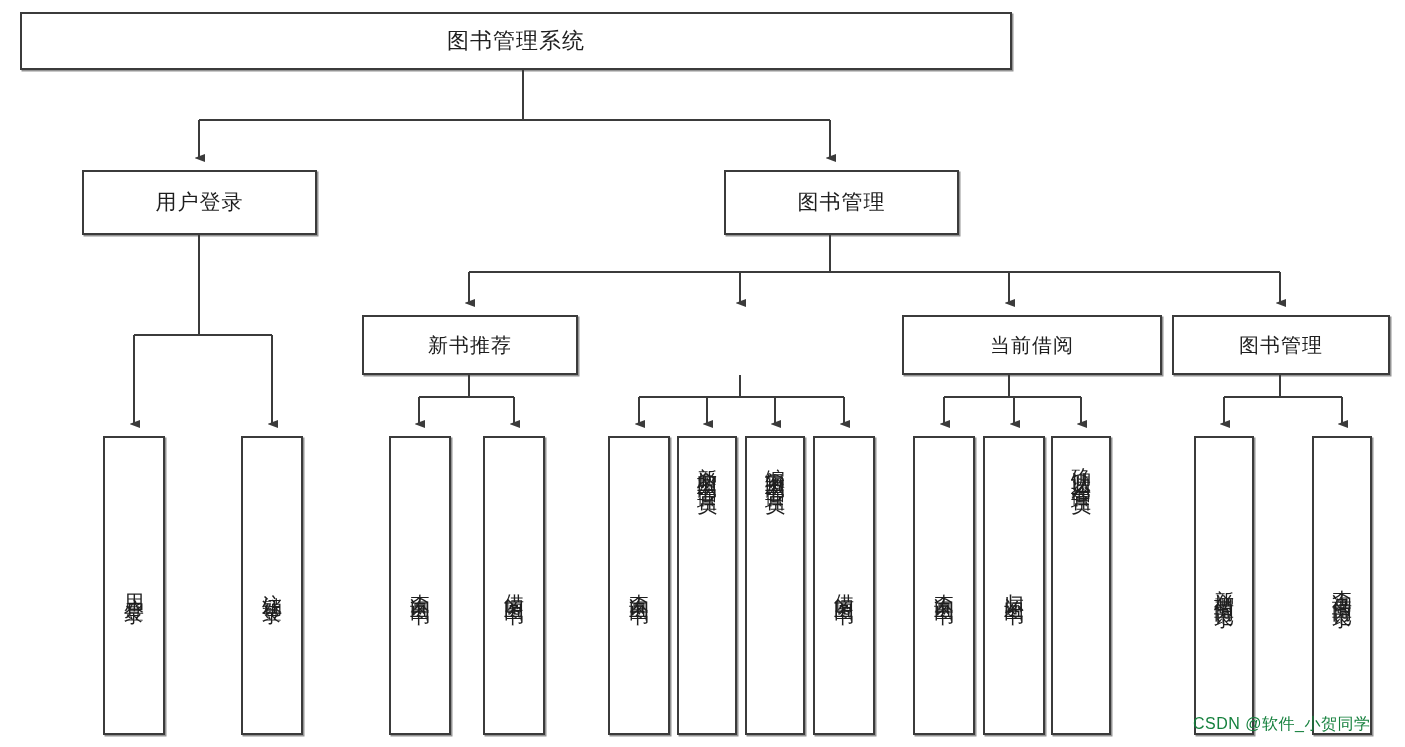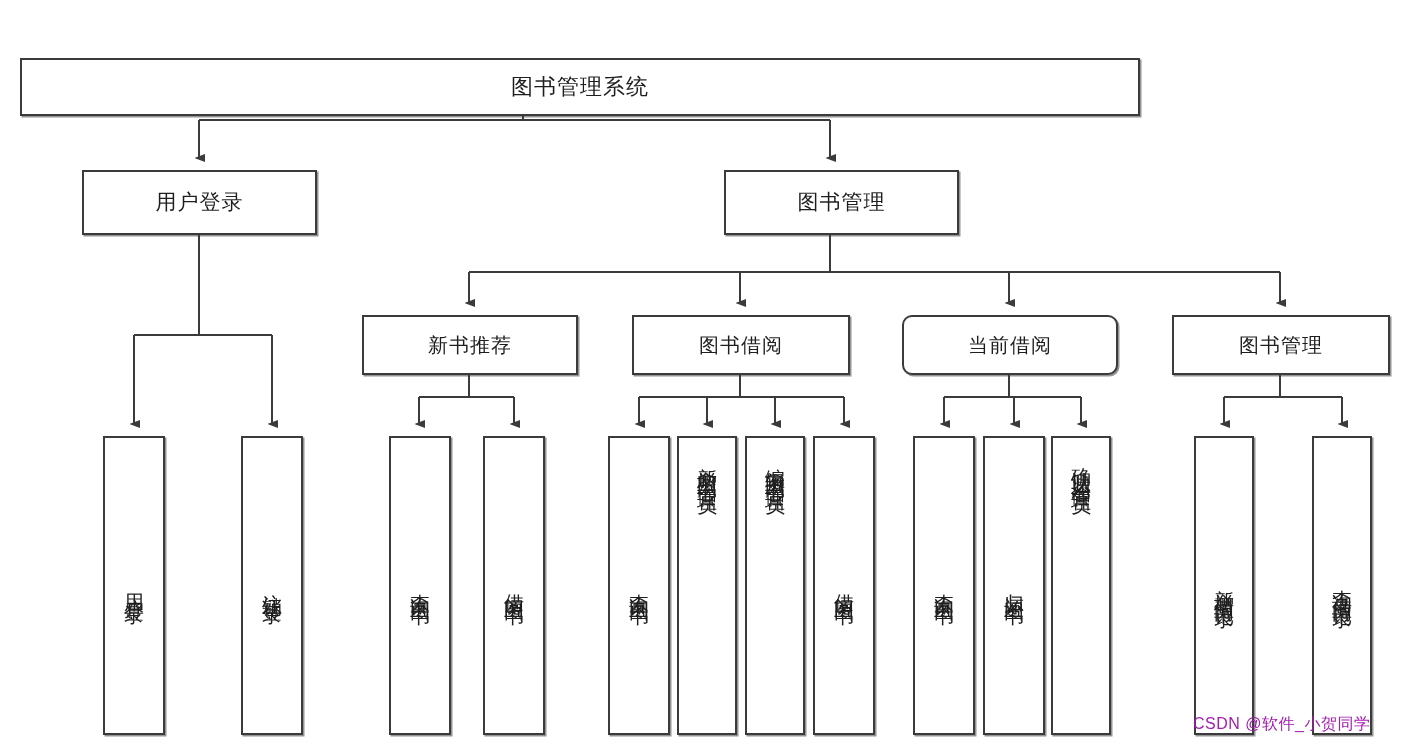--- a/index.html
+++ b/index.html
@@ -58,21 +58,21 @@
   }
   .node.leaf.centered{
     align-items:center;
     padding-top:0;
   }
   #watermark{
     position:absolute;
     left:1193px;
     top:714px;
     font-size:16px;
-    color:#a21caf;
+    color:#15803d;
     letter-spacing:0.5px;
     white-space:nowrap;
     user-select:none;
   }
 </style>
 </head>
 <body>
 
 <div id="canvas">
 
@@ -122,38 +122,35 @@
       <path d="M1014,397 L1014,424" marker-end="url(#arrow)"></path>
       <path d="M1081,397 L1081,424" marker-end="url(#arrow)"></path>
 
       <path d="M1280,375 L1280,397"></path>
       <path d="M1224,397 L1342,397"></path>
       <path d="M1224,397 L1224,424" marker-end="url(#arrow)"></path>
       <path d="M1342,397 L1342,424" marker-end="url(#arrow)"></path>
     </g>
   </svg>
 
-  <div class="node root" style="left:20px;top:12px;width:1120px;height:58px;margin-top:46px;">
+  <div class="node root" style="left:20px;top:12px;width:992px;height:58px;">
     <span class="label">图书管理系统</span>
   </div>
 
   <div class="node lvl1" style="left:82px;top:170px;width:235px;height:65px;">
     <span class="label">用户登录</span>
   </div>
   <div class="node lvl1" style="left:712px;top:170px;width:235px;height:65px;margin-left:12px;">
     <span class="label">图书管理</span>
   </div>
 
   <div class="node lvl2" style="left:362px;top:315px;width:216px;height:60px;">
     <span class="label">新书推荐</span>
   </div>
-  <div class="node lvl2" style="left:632px;top:315px;width:218px;height:60px;">
-    <span class="label">图书借阅</span>
-  </div>
-  <div class="node lvl2" style="left:902px;top:315px;width:216px;height:60px;border-radius:10px;">
+  <div class="node lvl2" style="left:902px;top:315px;width:260px;height:60px;">
     <span class="label">当前借阅</span>
   </div>
   <div class="node lvl2" style="left:1172px;top:315px;width:218px;height:60px;">
     <span class="label">图书管理</span>
   </div>
 
   <div class="node leaf centered" style="left:103px;top:436px;width:62px;height:299px;">
     <span class="label">用户登录</span>
   </div>
   <div class="node leaf centered" style="left:241px;top:436px;width:62px;height:299px;">

